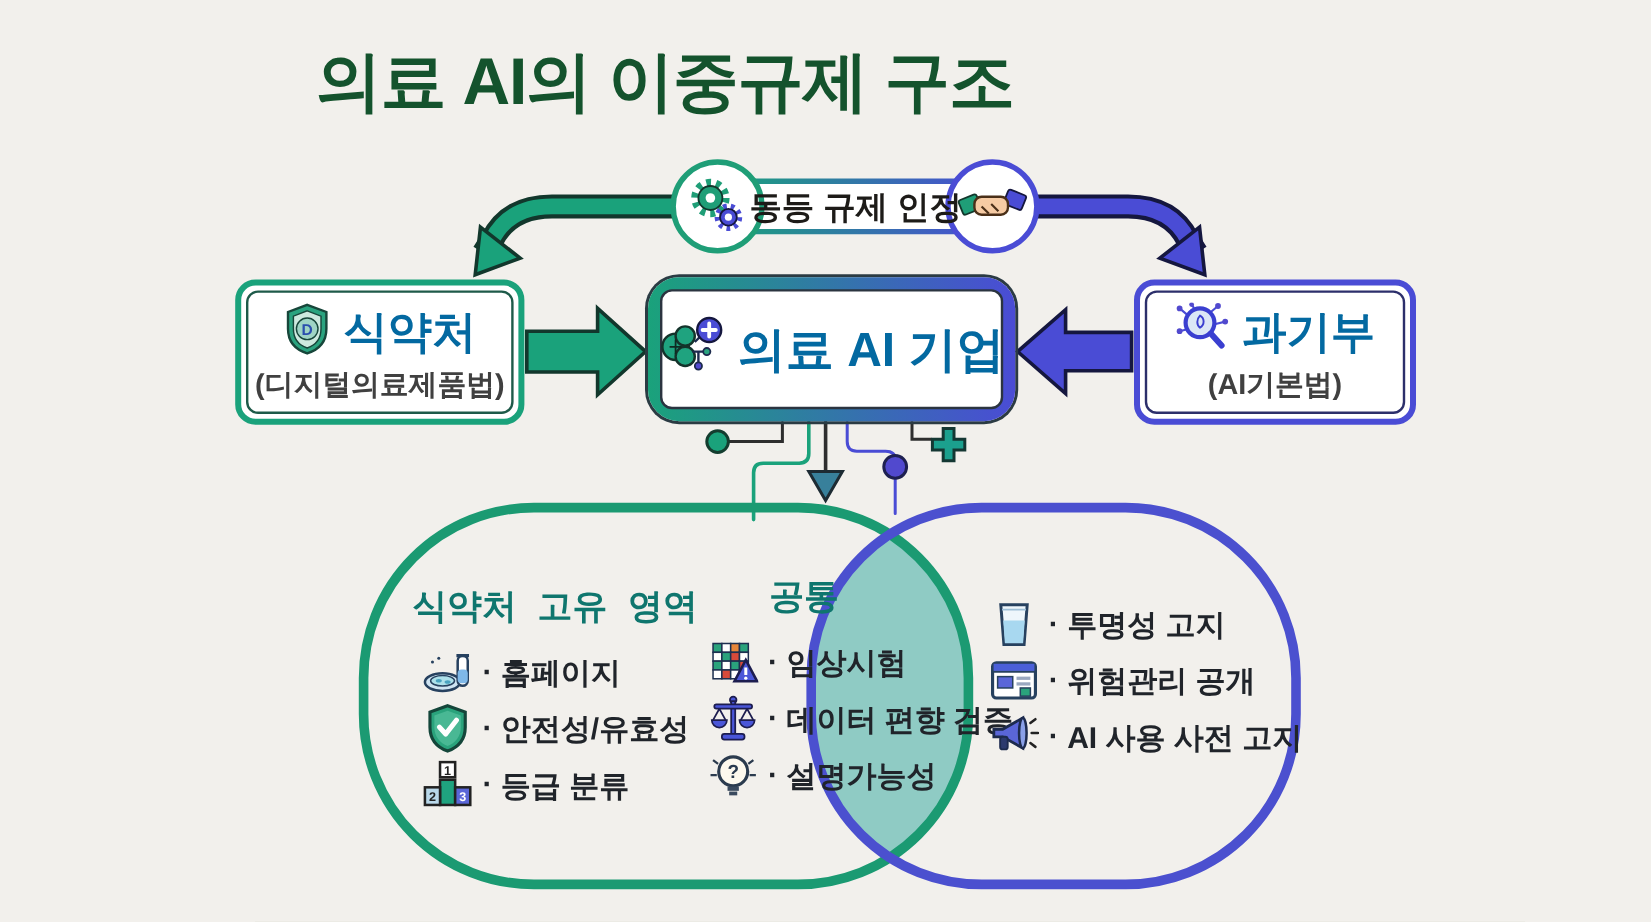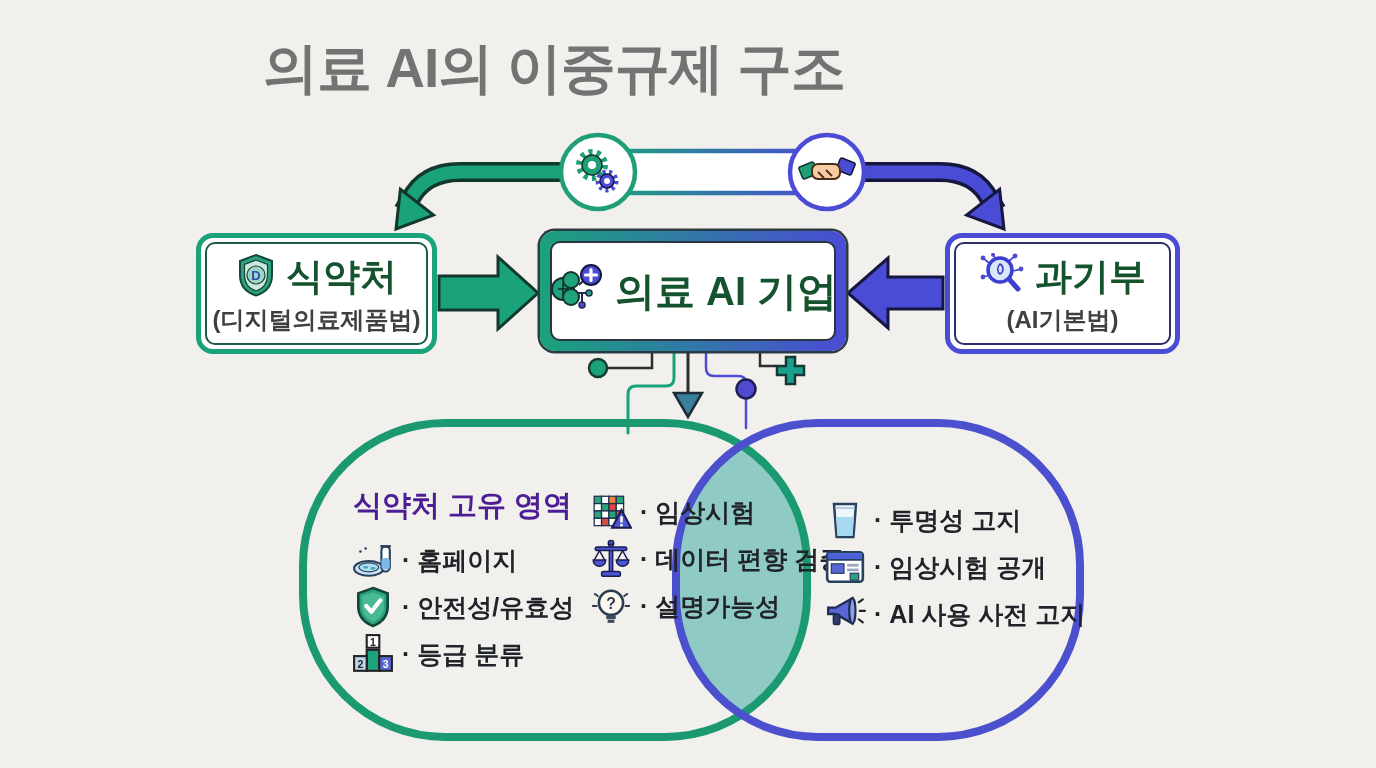--- a/index.html
+++ b/index.html
@@ -1,35 +1,35 @@
 <!DOCTYPE html>
 <html><head>
 <meta charset="utf-8">
 <style>
   html,body{margin:0;padding:0;background:#e8e6e2;}
   .stage{position:relative;width:1376px;height:768px;background:#f2f0ec;overflow:hidden;
          font-family:"Liberation Sans","DejaVu Sans",sans-serif;color:#1d1b18;}
   .layer{position:absolute;left:0;top:0;width:1376px;height:768px;}
   .abs{position:absolute;}
   .title{left:0;top:32px;width:1108px;text-align:center;font-size:55px;font-weight:900;
-         letter-spacing:-1px;color:#737373;}
+         letter-spacing:-1px;color:#14532d;}
   .pill-label{left:640px;top:155px;width:146px;height:36px;display:flex;align-items:center;
               justify-content:center;font-size:27px;font-weight:900;white-space:nowrap;}
   .box{position:absolute;box-sizing:border-box;border-radius:17px;background:#fff;padding:4px;}
   .box-inner{box-sizing:border-box;width:100%;height:100%;border-radius:10px;background:#fff;
              display:flex;flex-direction:column;align-items:center;justify-content:center;}
   .box-row{display:flex;align-items:center;justify-content:center;gap:10px;white-space:nowrap;}
-  .box-name{font-size:37px;font-weight:900;color:#14532d;}
+  .box-name{font-size:37px;font-weight:900;color:#0369a1;}
   .box-law{font-size:24px;font-weight:800;color:#404040;margin-top:2px;white-space:nowrap;}
-  .gradbox{position:absolute;box-sizing:border-box;border-radius:15px;padding:10px;
+  .gradbox{position:absolute;box-sizing:border-box;border-radius:26px;padding:10px;
            background:linear-gradient(90deg,#1aa27b,#4a4cd5);box-shadow:0 0 0 2.5px #2b3b43;}
   .gradbox .box-inner{border:2.5px solid #2b3440;}
   .center-name{font-size:40px;font-weight:900;}
   .venn-col{position:absolute;}
-  .venn-head{font-size:29px;font-weight:900;color:#4c1d95;white-space:nowrap;}
+  .venn-head{font-size:29px;font-weight:900;color:#0f766e;white-space:nowrap;font-family:Liberation Mono, monospace;}
   .venn-items{display:flex;flex-direction:column;gap:3px;margin-top:12px;}
   .venn-item{display:flex;align-items:center;gap:8px;height:44px;}
   .venn-item .ic{width:42px;height:42px;flex:0 0 42px;display:flex;align-items:center;justify-content:center;}
   .venn-label{font-size:25px;font-weight:800;color:#20242a;white-space:nowrap;display:flex;align-items:center;gap:7px;}
   .bullet{font-weight:900;}
   .tc{text-align:center;}
 </style>
 </head>
 <body>
 
@@ -103,20 +103,21 @@
       </g>
     </g>
 
     <polygon points="439,276 498,276 498,257 538,293 498,329 498,310 439,310" fill="#1aa27b" stroke="#12372c" stroke-width="3"></polygon>
 
     <polygon points="943,277 888,277 888,258 848,293 888,328 888,309 943,309" fill="#4a4cd5" stroke="#15173f" stroke-width="3"></polygon>
   </svg>
 
   <div class="abs title">의료 AI의 이중규제 구조</div>
 
+  <div class="abs pill-label">동등 규제 인정</div>
 
   <div class="box" style="left:196px;top:233px;width:241px;height:121px;border:5px solid #1aa27b;">
     <div class="box-inner" style="border:2.5px solid #1e5a49;">
       <div class="box-row">
         <span class="ic">
           <svg width="40" height="44" viewBox="0 0 40 44">
             <path d="M20 2 L36 8 V22 C36 34 28 40 20 42.5 C12 40 4 34 4 22 V8 Z" fill="#2aa37f" stroke="#17463a" stroke-width="2"></path>
             <path d="M20 7 L31.5 11.5 V22 C31.5 31 26 36 20 38 C14 36 8.5 31 8.5 22 V11.5 Z" fill="#cde9df" stroke="#17463a" stroke-width="1.2"></path>
             <circle cx="20" cy="22" r="9" fill="#9fd4c5" stroke="#17463a" stroke-width="1.2"></circle>
             <text x="20" y="27" text-anchor="middle" font-size="13" font-weight="bold" fill="#2b4fae">D</text>
@@ -226,20 +227,21 @@
         </span>
         <span class="venn-label">
             <span class="bullet">·</span>
             <span>등급 분류</span>
           </span>
       </div>
     </div>
   </div>
 
   <div class="venn-col" style="left:590px;top:478px;width:220px;">
+    <div class="venn-head tc" style="width:160px;">공통</div>
     <div class="venn-items">
       <div class="venn-item">
         <span class="ic">
           <svg width="42" height="42" viewBox="0 0 40 40">
             <g stroke="#1d3050" stroke-width="1.2">
               <rect x="4" y="5" width="7" height="7" fill="#2aa37c"></rect>
                 <rect x="11" y="5" width="7" height="7" fill="#ffffff"></rect>
                 <rect x="18" y="5" width="7" height="7" fill="#e8863a"></rect>
                 <rect x="25" y="5" width="7" height="7" fill="#2aa37c"></rect>
               <rect x="4" y="12" width="7" height="7" fill="#ffffff"></rect>
@@ -327,21 +329,21 @@
             <path d="M3 13 H37" stroke="#27415f" stroke-width="2"></path>
             <rect x="3.8" y="6.8" width="32.4" height="5.6" fill="#4a5fd8"></rect>
             <rect x="7" y="17" width="12" height="9" fill="#5a66d8" stroke="#27415f" stroke-width="1.2"></rect>
             <rect x="22" y="17" width="11" height="2.6" fill="#9aa8c0"></rect>
             <rect x="22" y="21.5" width="11" height="2.6" fill="#9aa8c0"></rect>
             <rect x="25" y="26" width="8" height="6.5" fill="#2aa37c" stroke="#27415f" stroke-width="1.2"></rect>
           </svg>
         </span>
         <span class="venn-label">
             <span class="bullet">·</span>
-            <span>임상시험 공개</span>
+            <span>위험관리 공개</span>
           </span>
       </div>
       <div class="venn-item">
         <span class="ic">
           <svg width="42" height="42" viewBox="0 0 40 40">
             <polygon points="4,14 11,14 27,5 27,29 11,20 4,20" fill="#5a66d8" stroke="#1d2b4e" stroke-width="2.2"></polygon>
             <ellipse cx="27" cy="17" rx="3" ry="12" fill="#8aa0e8" stroke="#1d2b4e" stroke-width="2"></ellipse>
             <rect x="9" y="20" width="6" height="10" rx="2" fill="#2c3a6e" stroke="#1d2b4e" stroke-width="1.5"></rect>
             <path d="M33 9 L37 6 M34 17 H39 M33 25 L37 28" stroke="#222" stroke-width="2" fill="none" stroke-linecap="round"></path>
           </svg>

